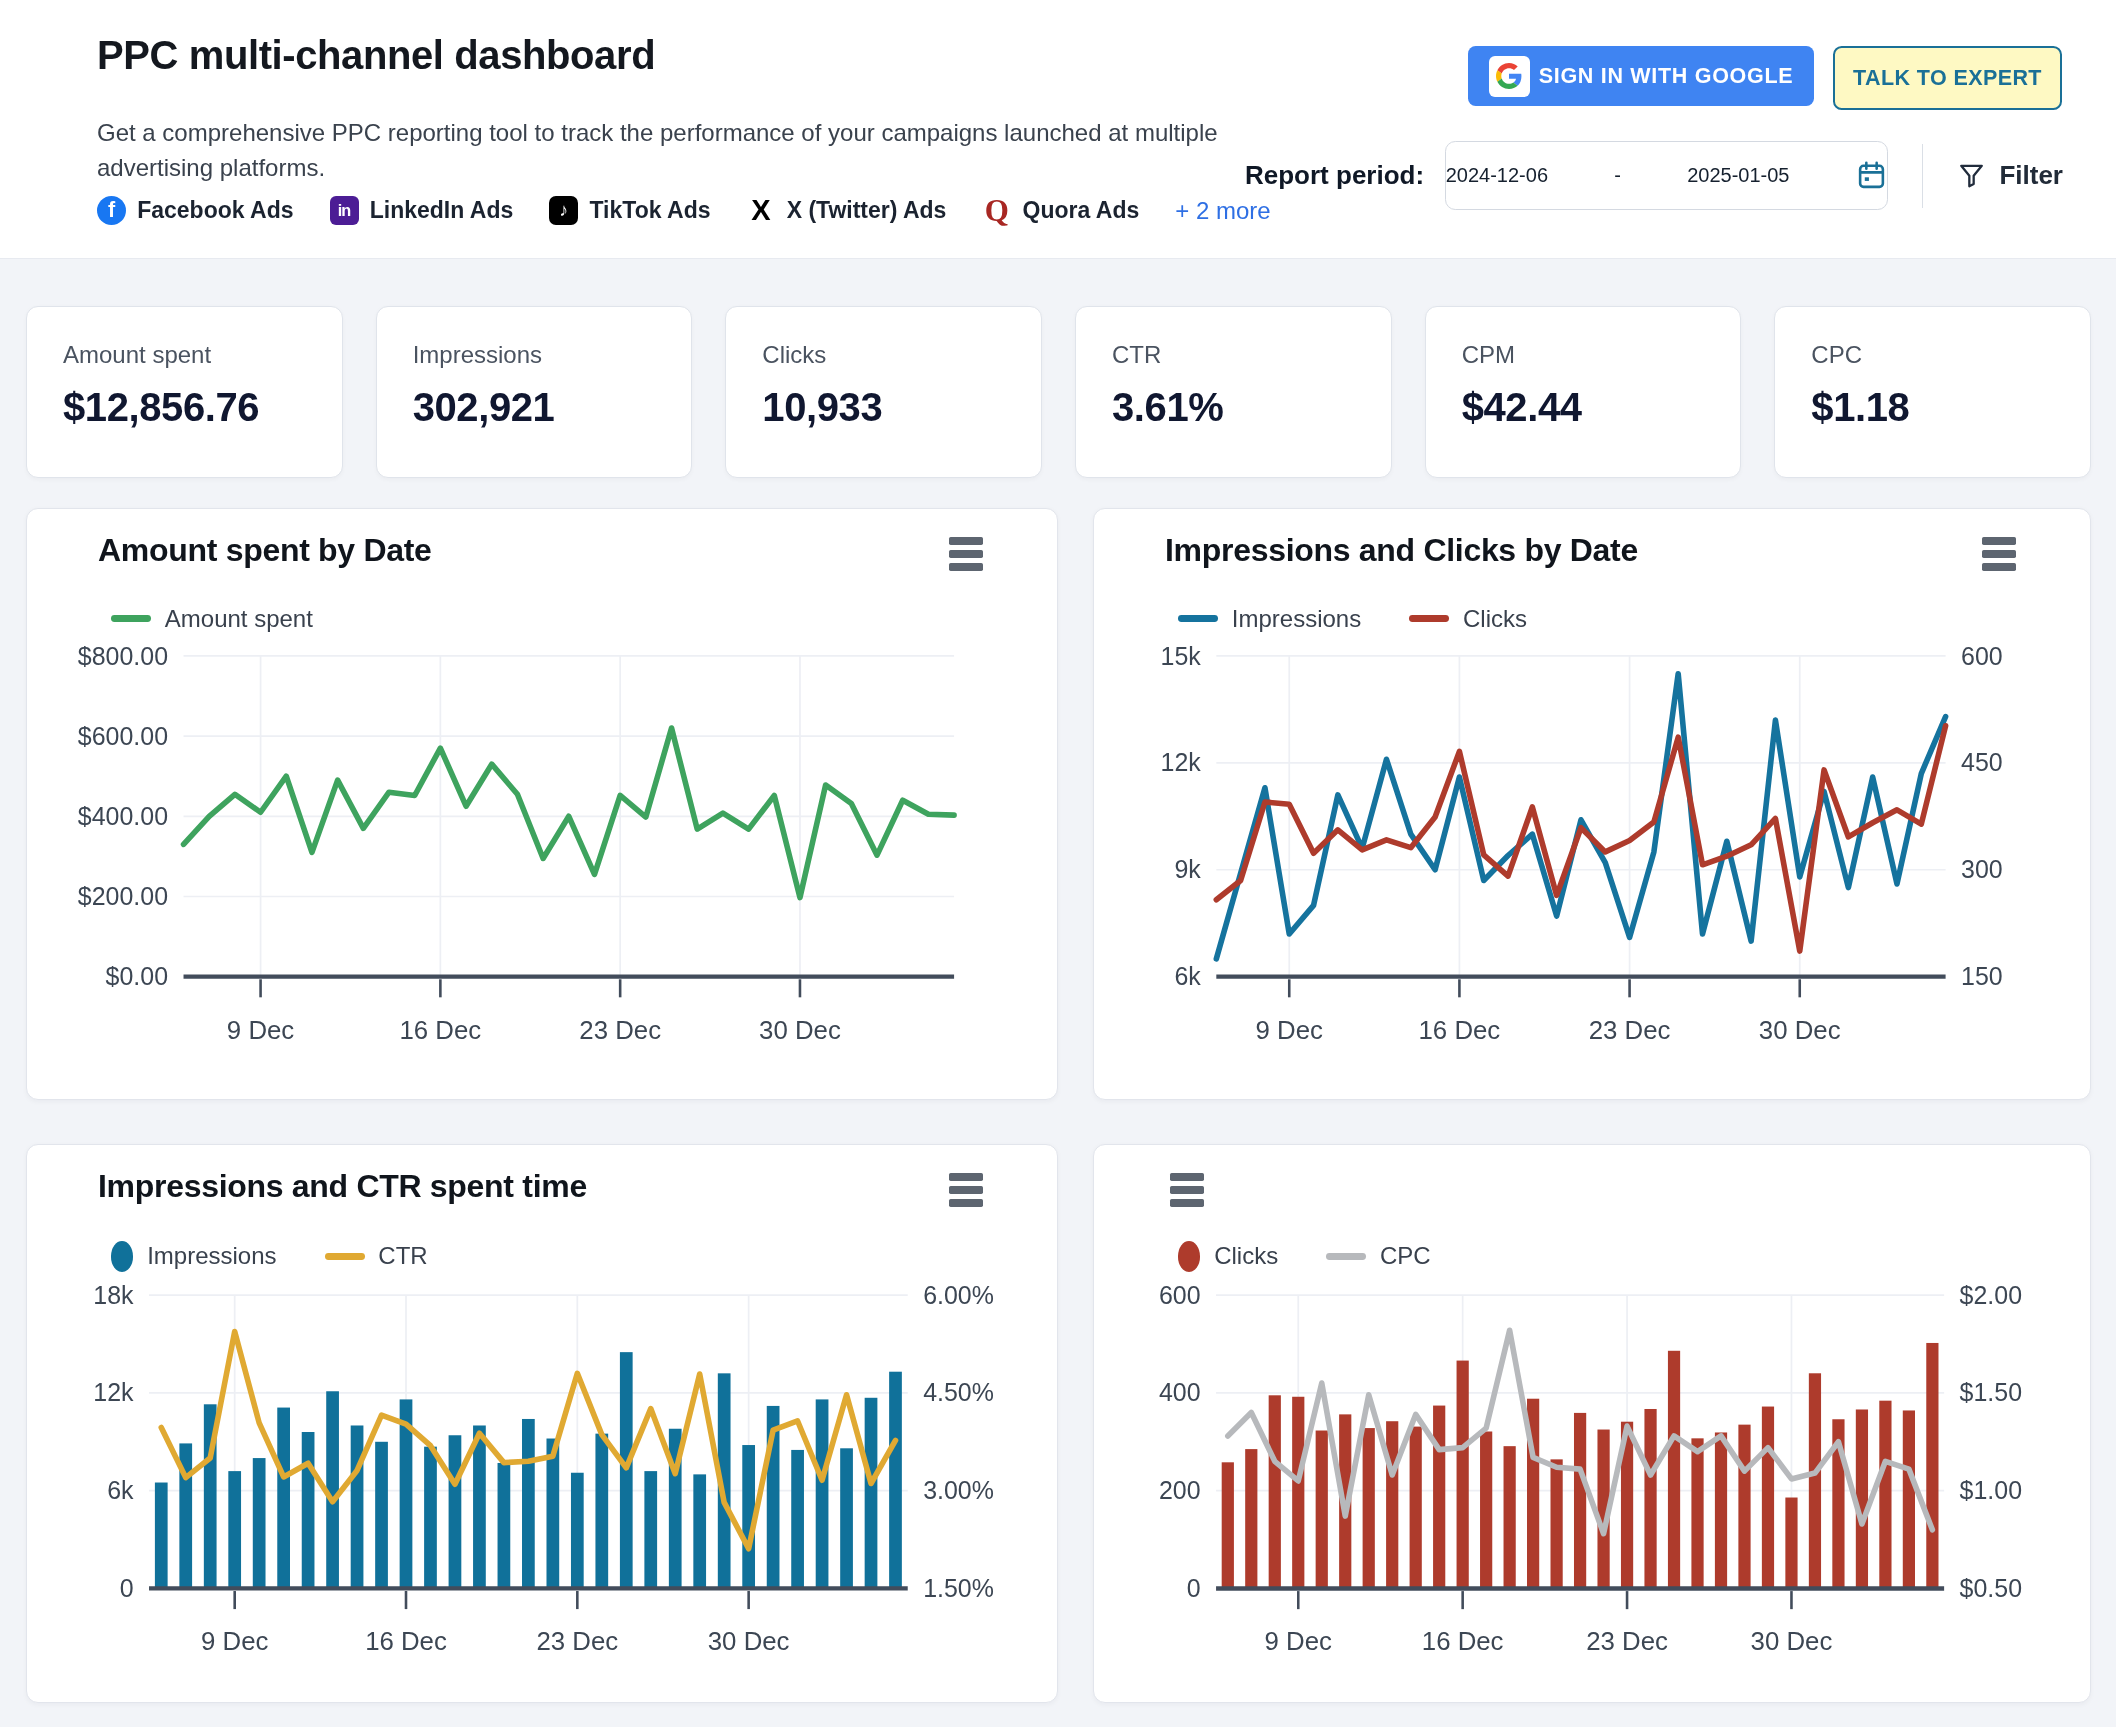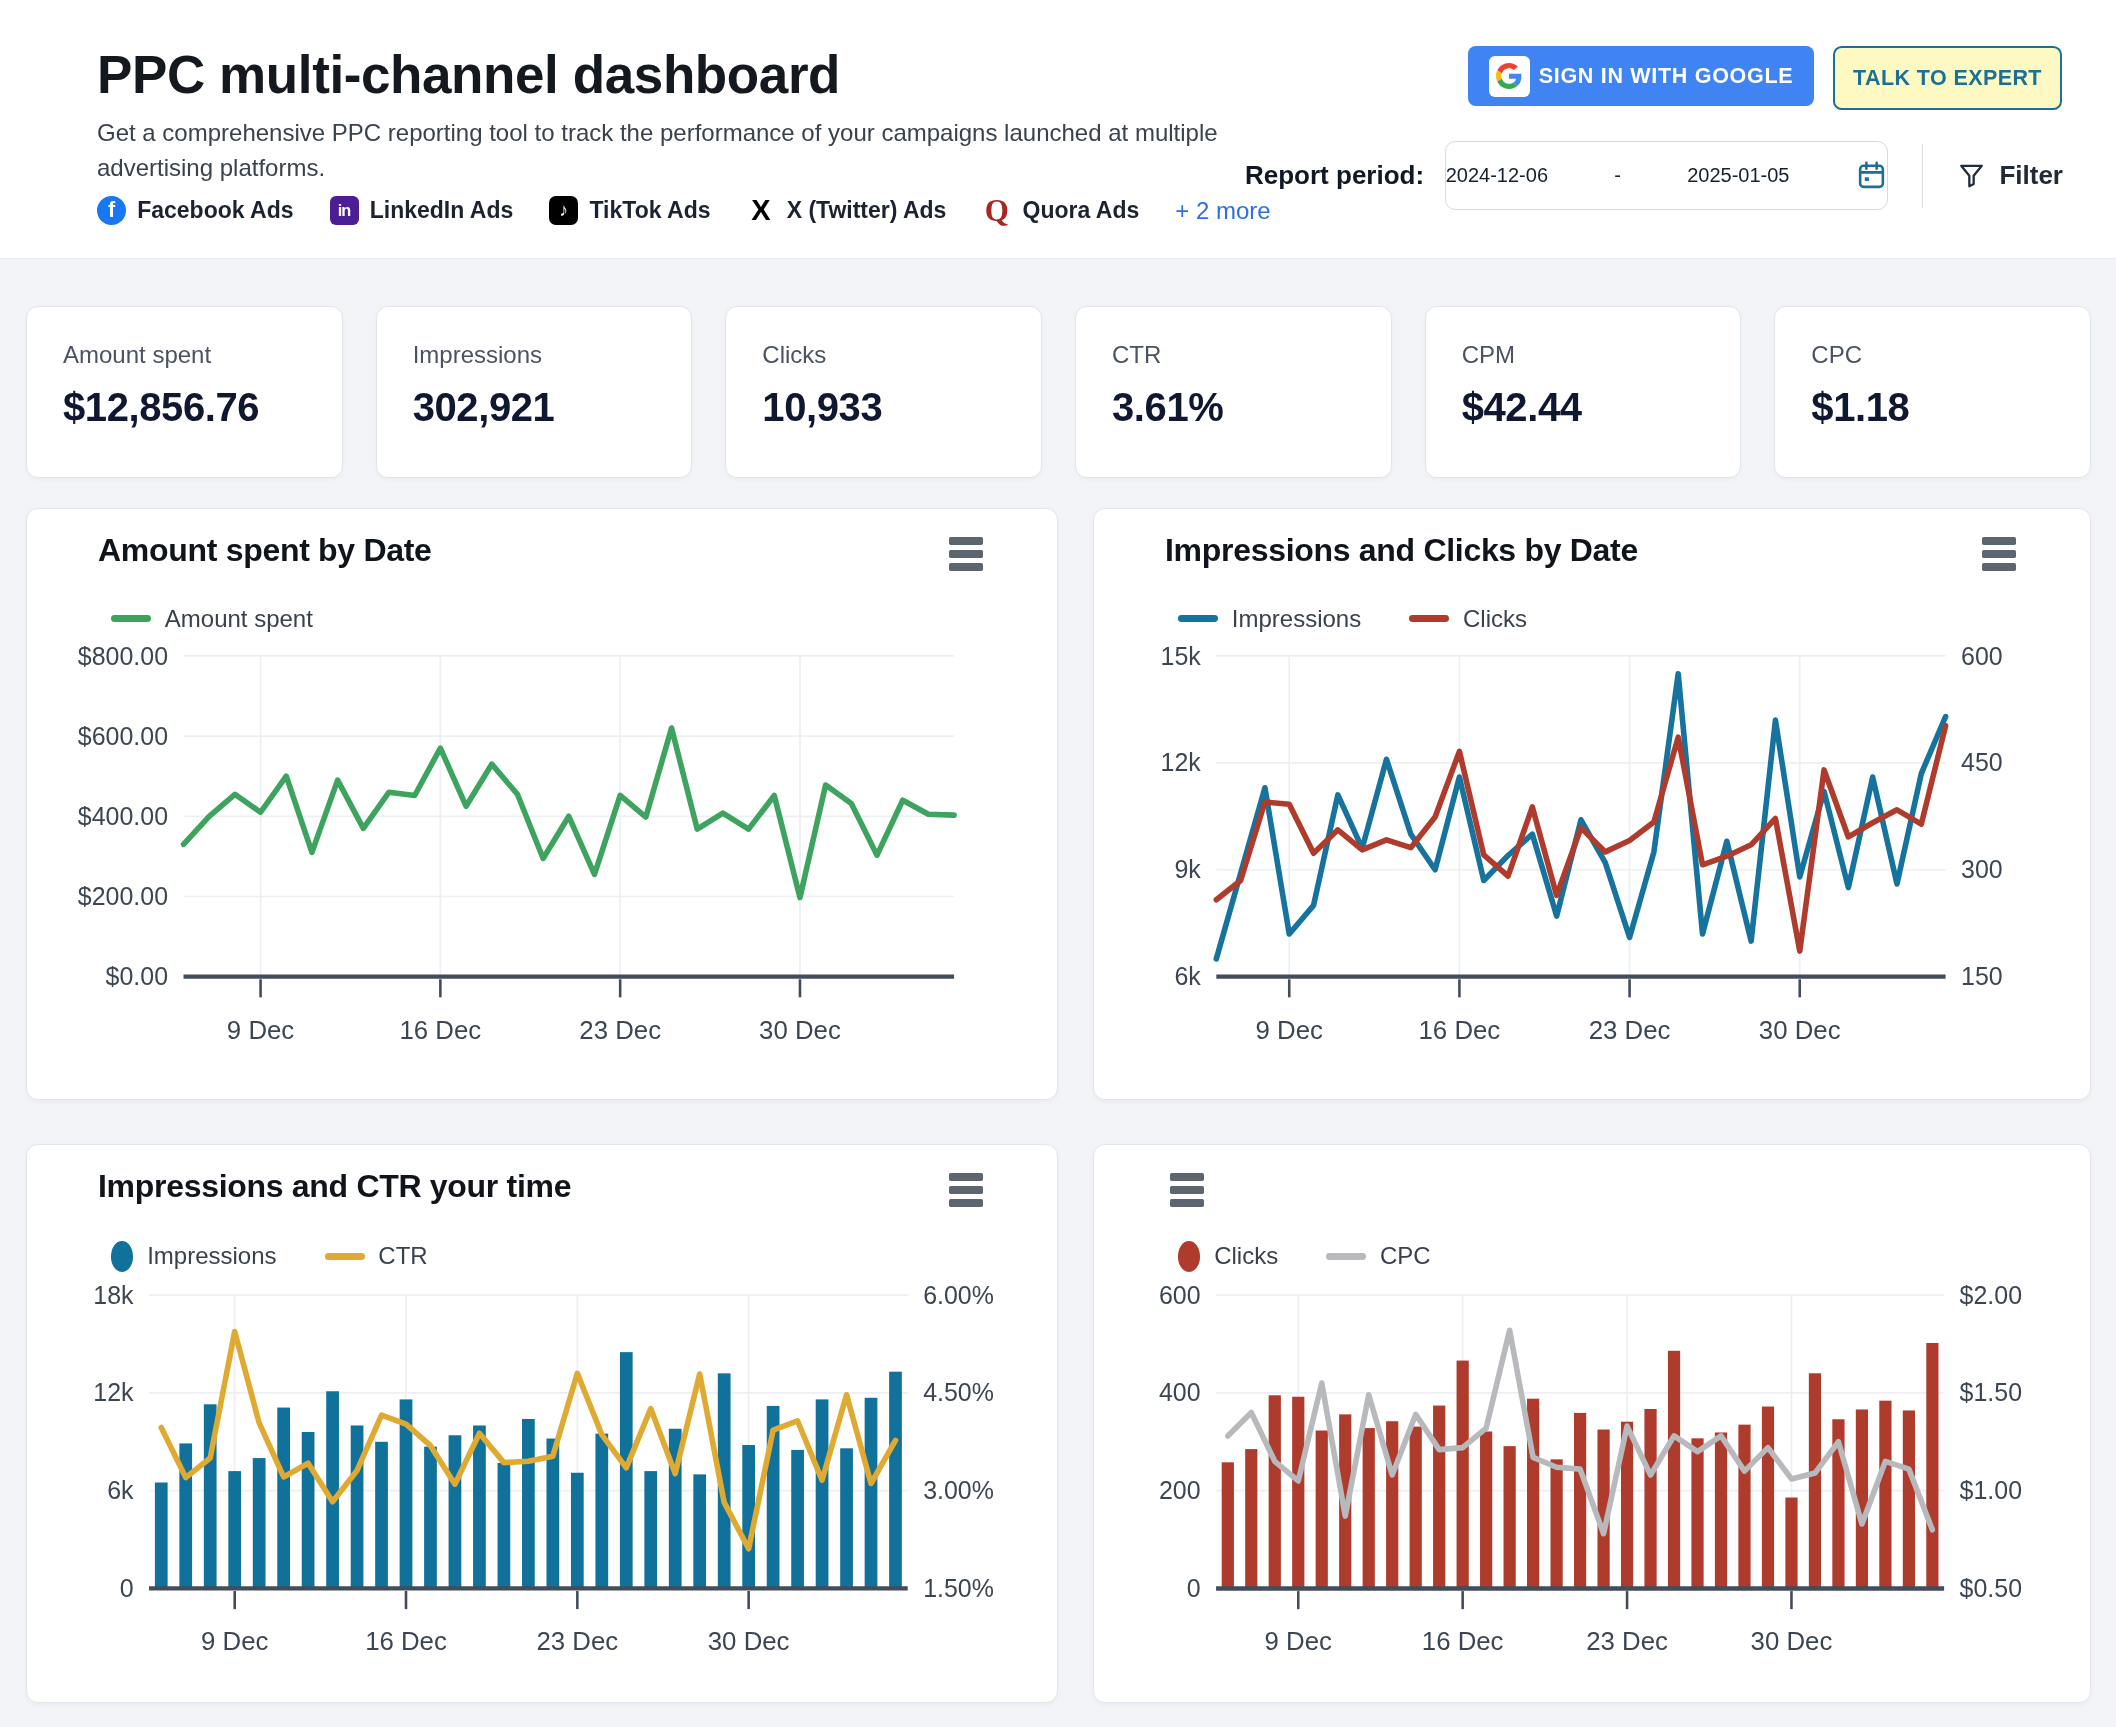--- a/index.html
+++ b/index.html
@@ -7,21 +7,21 @@
     width:2117px;height:1728px;
     background:#f2f4f8;
     font-family:"Liberation Sans","DejaVu Sans",sans-serif;
     color:#10151d;
     overflow:hidden;
   }
   #app{position:relative;width:2117px;height:1728px;}
 
   
   .header{position:absolute;left:0;top:0;width:2117px;height:258px;background:#ffffff;border-bottom:1.7px solid #e7eaf0;}
-  .page-title{position:absolute;left:97px;top:44px;font-size:53px;font-weight:700;letter-spacing:-0.4px;color:#14181f;}
+  .page-title{position:absolute;left:97px;top:33px;font-size:40px;font-weight:700;letter-spacing:-0.4px;color:#14181f;}
   .page-subtitle{position:absolute;left:97px;top:115px;width:1144px;font-size:24px;line-height:35px;color:#3a424d;}
   .platforms{position:absolute;left:97px;top:196px;display:flex;align-items:center;gap:36px;}
   .chip{display:flex;align-items:center;gap:11.2px;font-size:23px;font-weight:700;color:#1b2330;cursor:pointer;}
   .p-ic{width:29px;height:29px;display:flex;align-items:center;justify-content:center;color:#fff;font-weight:700;flex:0 0 auto;}
   .ic-fb{background:#1877f2;border-radius:50%;font-size:21.5px;}
   .ic-li{background:#4c1d95;border-radius:6px;font-size:16.3px;letter-spacing:-0.9px;}
   .ic-tt{background:#000;border-radius:6.9px;font-size:18px;}
   .ic-x{color:#000;font-size:29px;font-weight:700;}
   .ic-q{color:#a82723;font-size:31px;font-family:"Liberation Serif","DejaVu Serif",serif;font-weight:700;}
   .more-link{font-size:24px;color:#2e6fe4;font-weight:400;cursor:pointer;}
@@ -252,21 +252,21 @@
           <text x="580.5333333333333" y="460" text-anchor="middle" fill="#3c4653" font-size="30">23 Dec</text>
           <line x1="778.4" x2="778.4" y1="391" y2="412" stroke="#424c5b" stroke-width="3"></line>
           <text x="778.4" y="460" text-anchor="middle" fill="#3c4653" font-size="30">30 Dec</text>
           <polyline points="100,367.3 128.26666666666665,267.8 156.53333333333333,168.3 184.8,338.3 213.06666666666666,305.1 241.33333333333334,176.6 269.6,238.8 297.8666666666667,135.2 326.1333333333333,222.2 354.4,263.7 382.6666666666667,155.9 410.93333333333334,276.1 439.2,247.1 467.46666666666664,222.2 495.73333333333335,317.5 524,205.6 552.2666666666667,255.4 580.5333333333333,342.4 608.8,242.9 637.0666666666667,35.7 665.3333333333334,338.3 693.6,230.5 721.8666666666667,346.6 750.1333333333333,89.6 778.4,272.0 806.6666666666666,172.5 834.9333333333333,284.4 863.2,155.9 891.4666666666667,280.2 919.7333333333333,151.8 948,85.5" fill="none" stroke="#15739e" stroke-width="6.5" stroke-linejoin="round" stroke-linecap="round"></polyline>
           <polyline points="100,298.5 128.26666666666665,276.1 156.53333333333333,184.9 184.8,187.4 213.06666666666666,244.6 241.33333333333334,217.2 269.6,240.5 297.8666666666667,228.9 326.1333333333333,238.0 354.4,202.3 382.6666666666667,126.1 410.93333333333334,246.3 439.2,271.1 467.46666666666664,190.7 495.73333333333335,293.5 524,214.8 552.2666666666667,242.9 580.5333333333333,229.7 608.8,208.1 637.0666666666667,109.5 665.3333333333334,257.9 693.6,247.9 721.8666666666667,234.7 750.1333333333333,204.0 778.4,358.2 806.6666666666666,147.6 834.9333333333333,225.5 863.2,209.0 891.4666666666667,194.0 919.7333333333333,210.6 948,96.2" fill="none" stroke="#ae3b2c" stroke-width="6.5" stroke-linejoin="round" stroke-linecap="round"></polyline>
         </svg></div>
   </div>
 
   <div class="chart-card c-bl">
     <div class="chart-head">
-      <div class="chart-title">Impressions and CTR your time</div>
+      <div class="chart-title">Impressions and CTR spent time</div>
       <div class="menu-btn">
           <span></span>
           <span></span>
           <span></span>
         </div>
     </div>
     <div class="legend">
       <div class="legend-item">
         <span class="sw-dot" style="background:#10719a;"></span>
         <span>Impressions</span>

